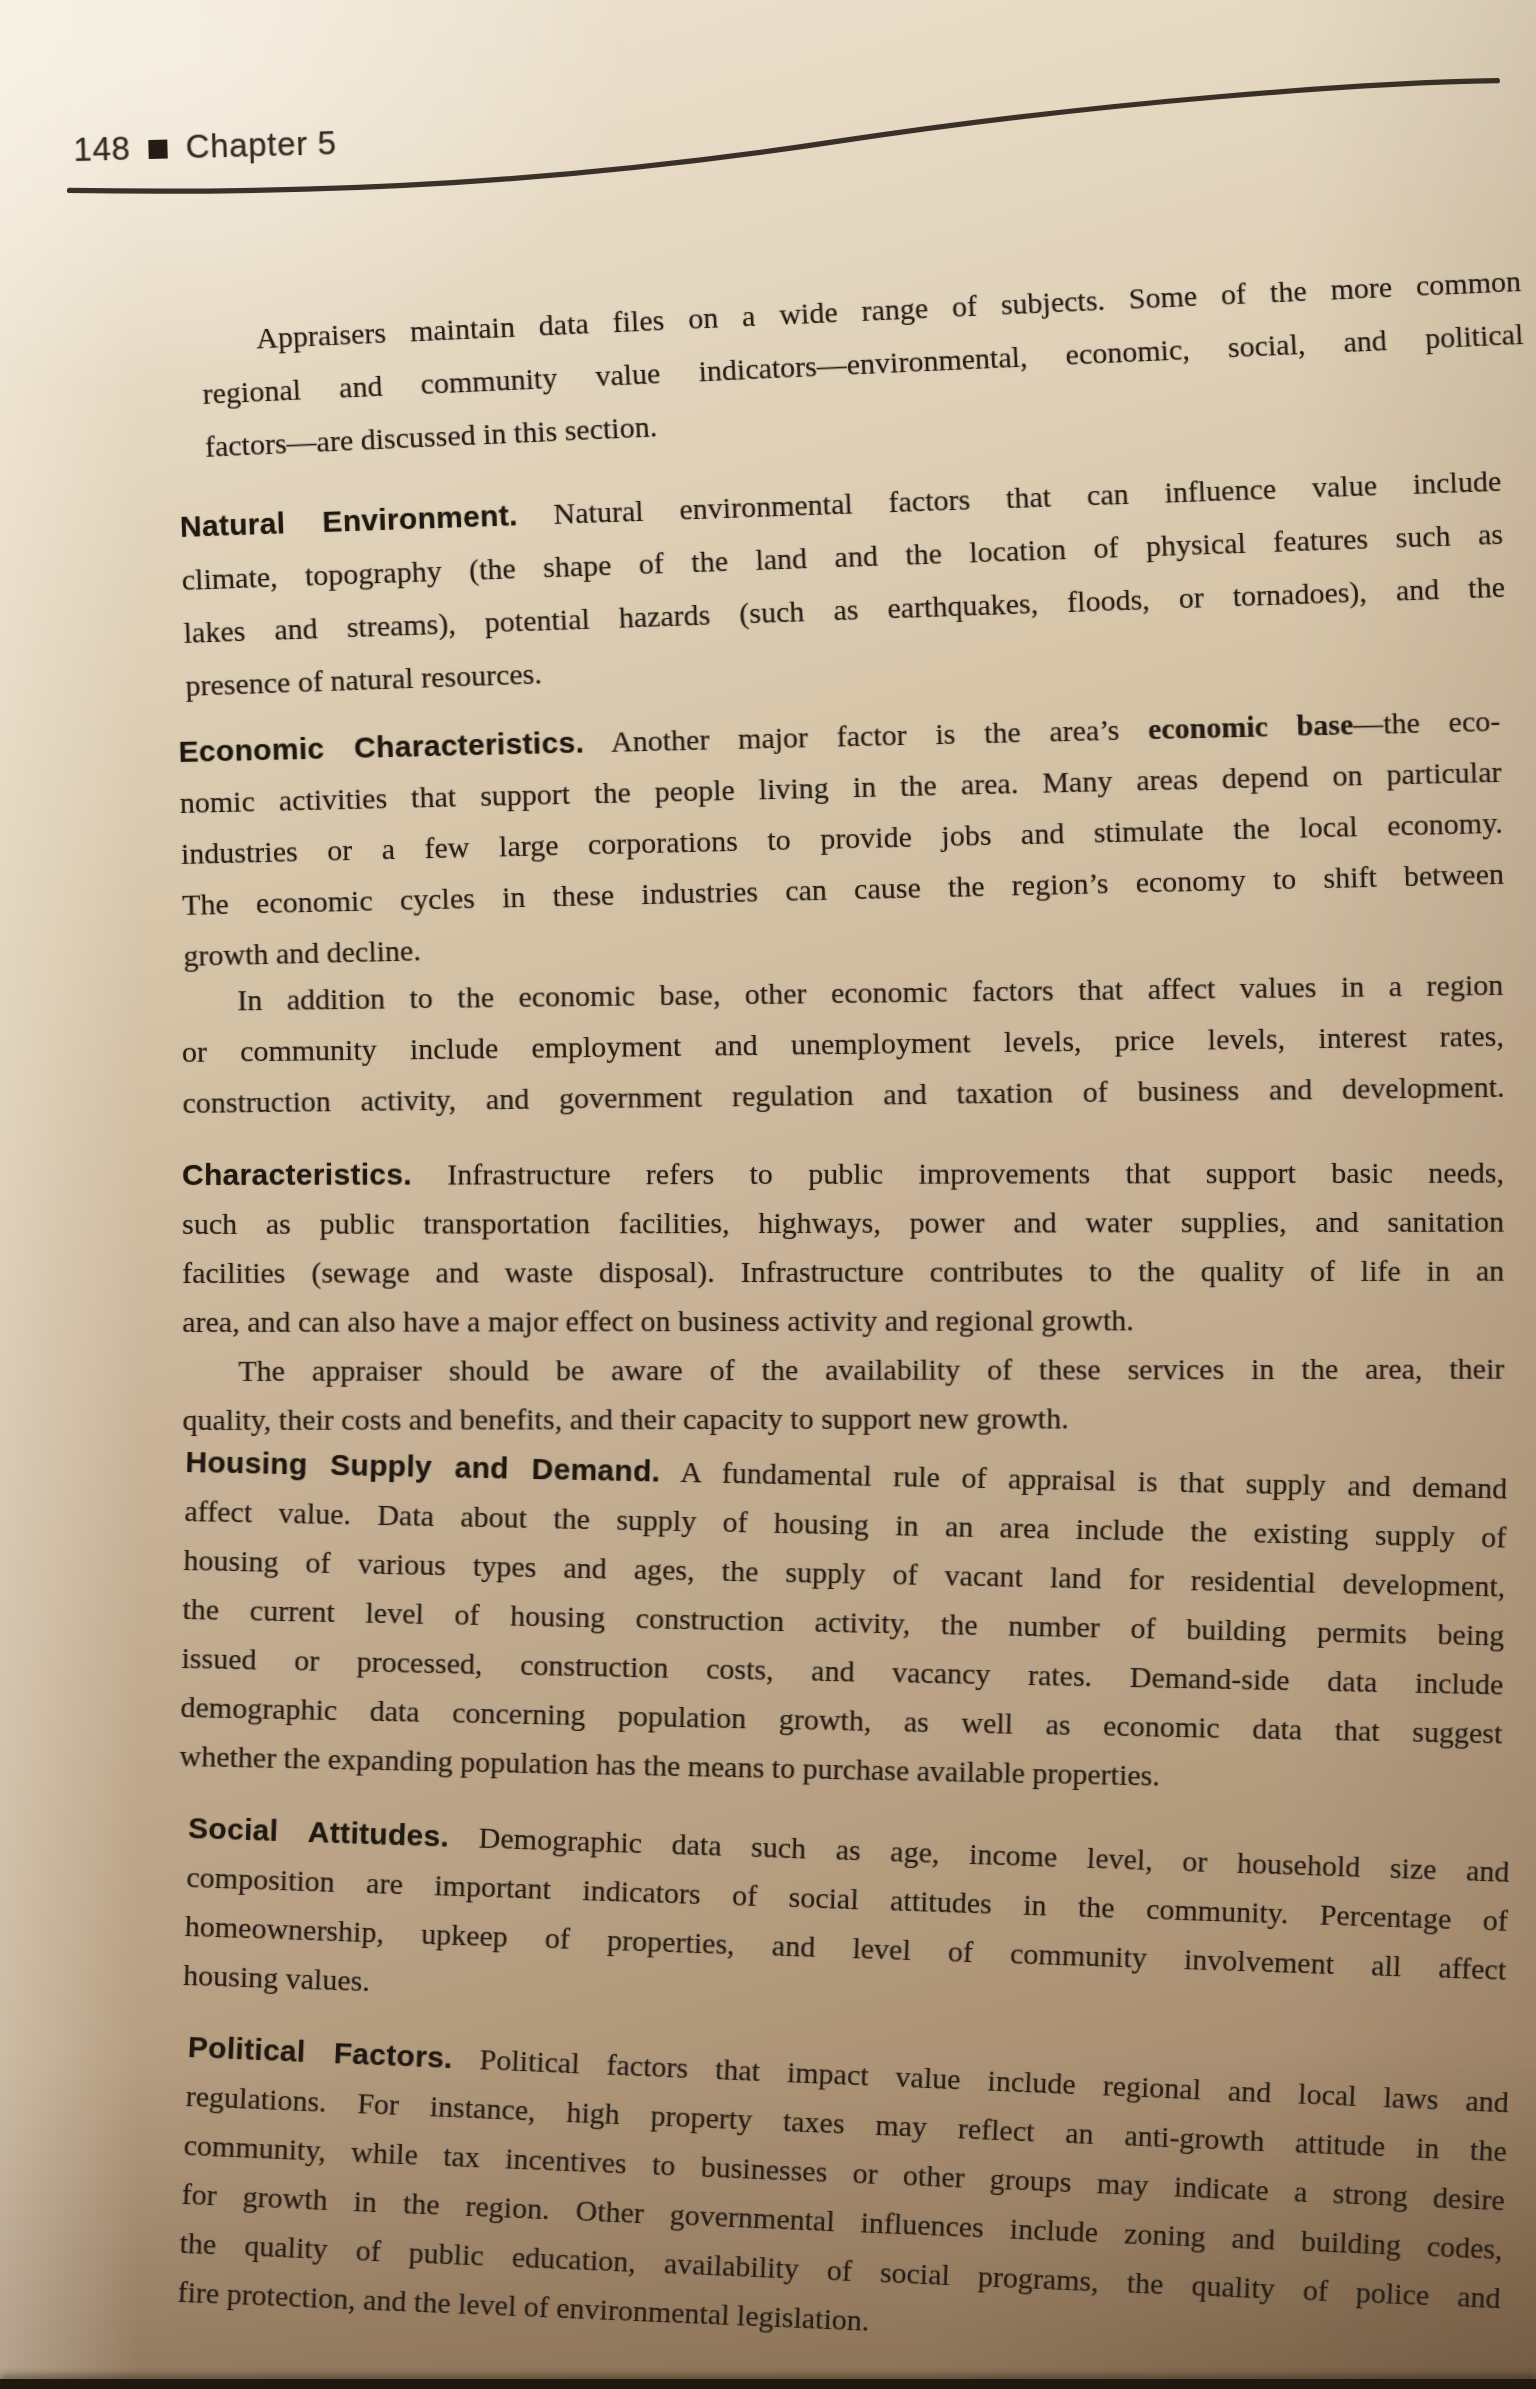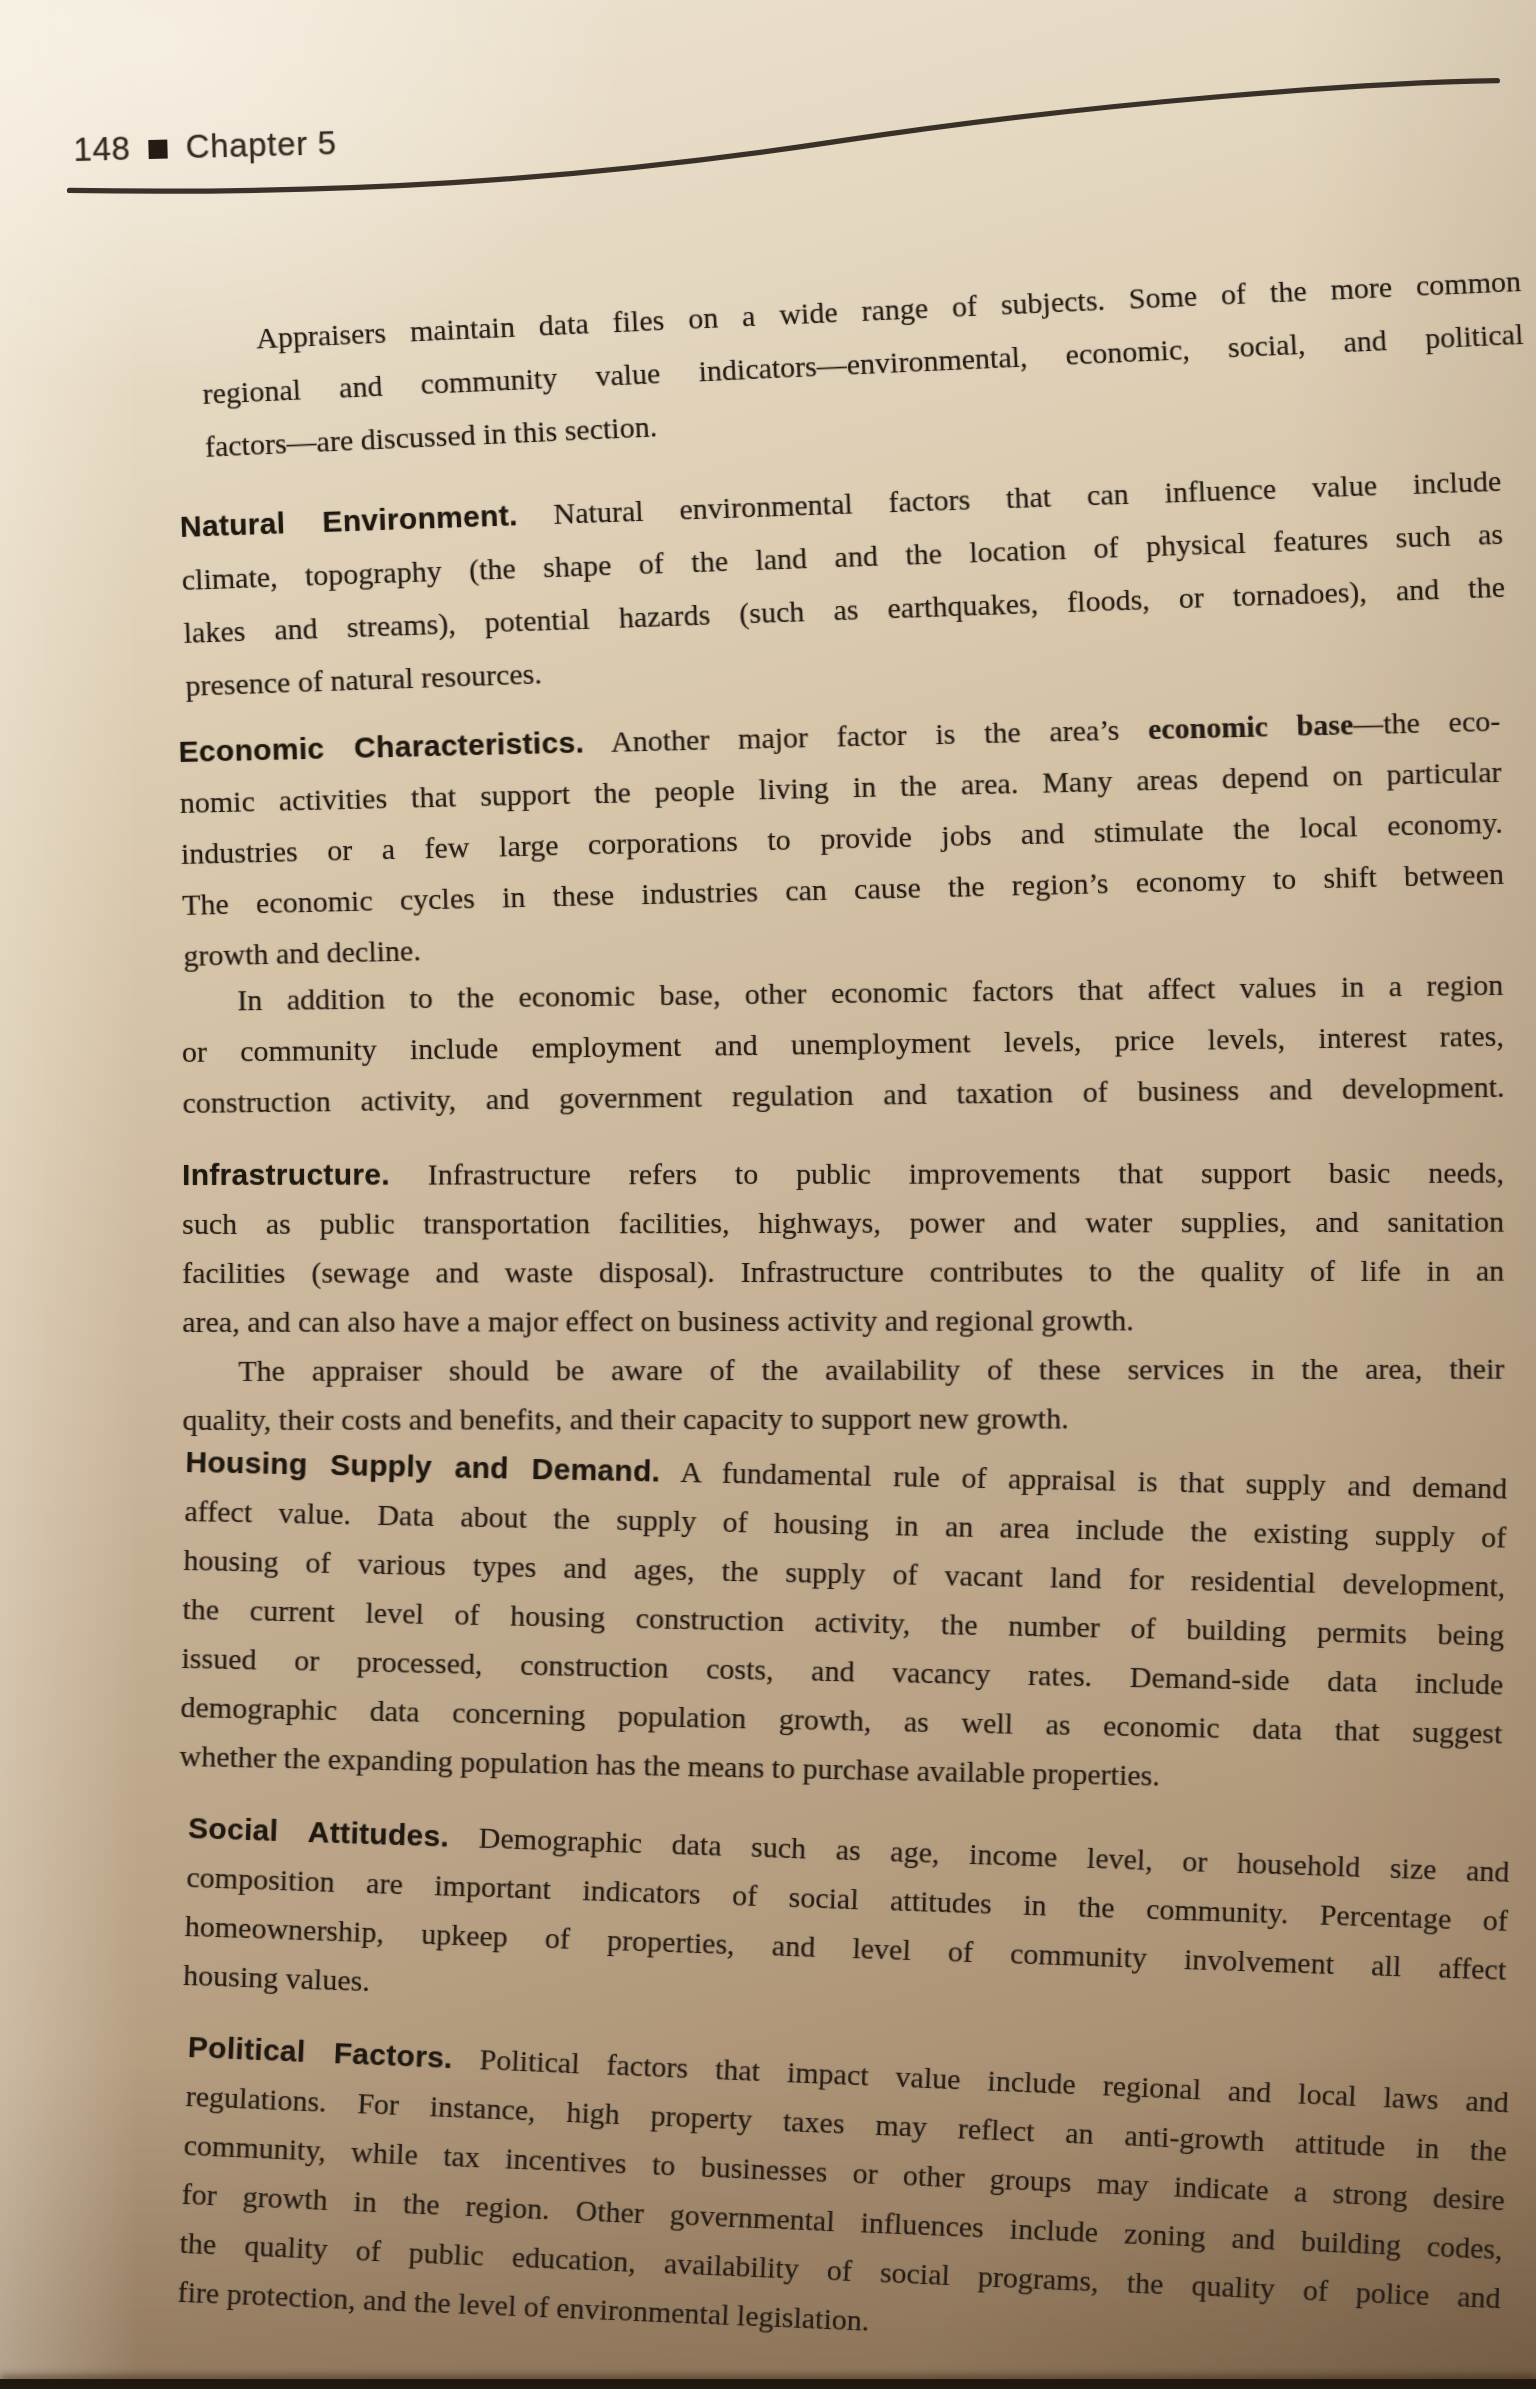--- a/index.html
+++ b/index.html
@@ -71,21 +71,21 @@
       <div class="line just"><span>industries or a few large corporations to provide jobs and stimulate the local economy.</span></div>
       <div class="line just"><span>The economic cycles in these industries can cause the region’s economy to shift between</span></div>
       <div class="line"><span>growth and decline.</span></div>
     </section>
   <section class="para" style="top:975px; left:181px; --rot:-0.7deg;  --lh:51px">
       <div class="line just ind"><span>In addition to the economic base, other economic factors that affect values in a region</span></div>
       <div class="line just"><span>or community include employment and unemployment levels, price levels, interest rates,</span></div>
       <div class="line just"><span>construction activity, and government regulation and taxation of business and development.</span></div>
     </section>
   <section class="para" style="top:1150px; left:182px; --rot:-0.1deg;  --lh:49px">
-      <div class="line just"><span class="rh">Infrastructure.</span><span> Infrastructure refers to public improvements that support basic needs,</span></div>
+      <div class="line just"><span class="rh">Characteristics.</span><span> Infrastructure refers to public improvements that support basic needs,</span></div>
       <div class="line just"><span>such as public transportation facilities, highways, power and water supplies, and sanitation</span></div>
       <div class="line just"><span>facilities (sewage and waste disposal). Infrastructure contributes to the quality of life in an</span></div>
       <div class="line"><span>area, and can also have a major effect on business activity and regional growth.</span></div>
       <div class="line just ind"><span>The appraiser should be aware of the availability of these services in the area, their</span></div>
       <div class="line"><span>quality, their costs and benefits, and their capacity to support new growth.</span></div>
     </section>
   <section class="para" style="top:1437px; left:186px; --rot:1.15deg;  --lh:49px">
       <div class="line just"><span class="rh">Housing Supply and Demand.</span><span> A fundamental rule of appraisal is that supply and demand</span></div>
       <div class="line just"><span>affect value. Data about the supply of housing in an area include the existing supply of</span></div>
       <div class="line just"><span>housing of various types and ages, the supply of vacant land for residential development,</span></div>

